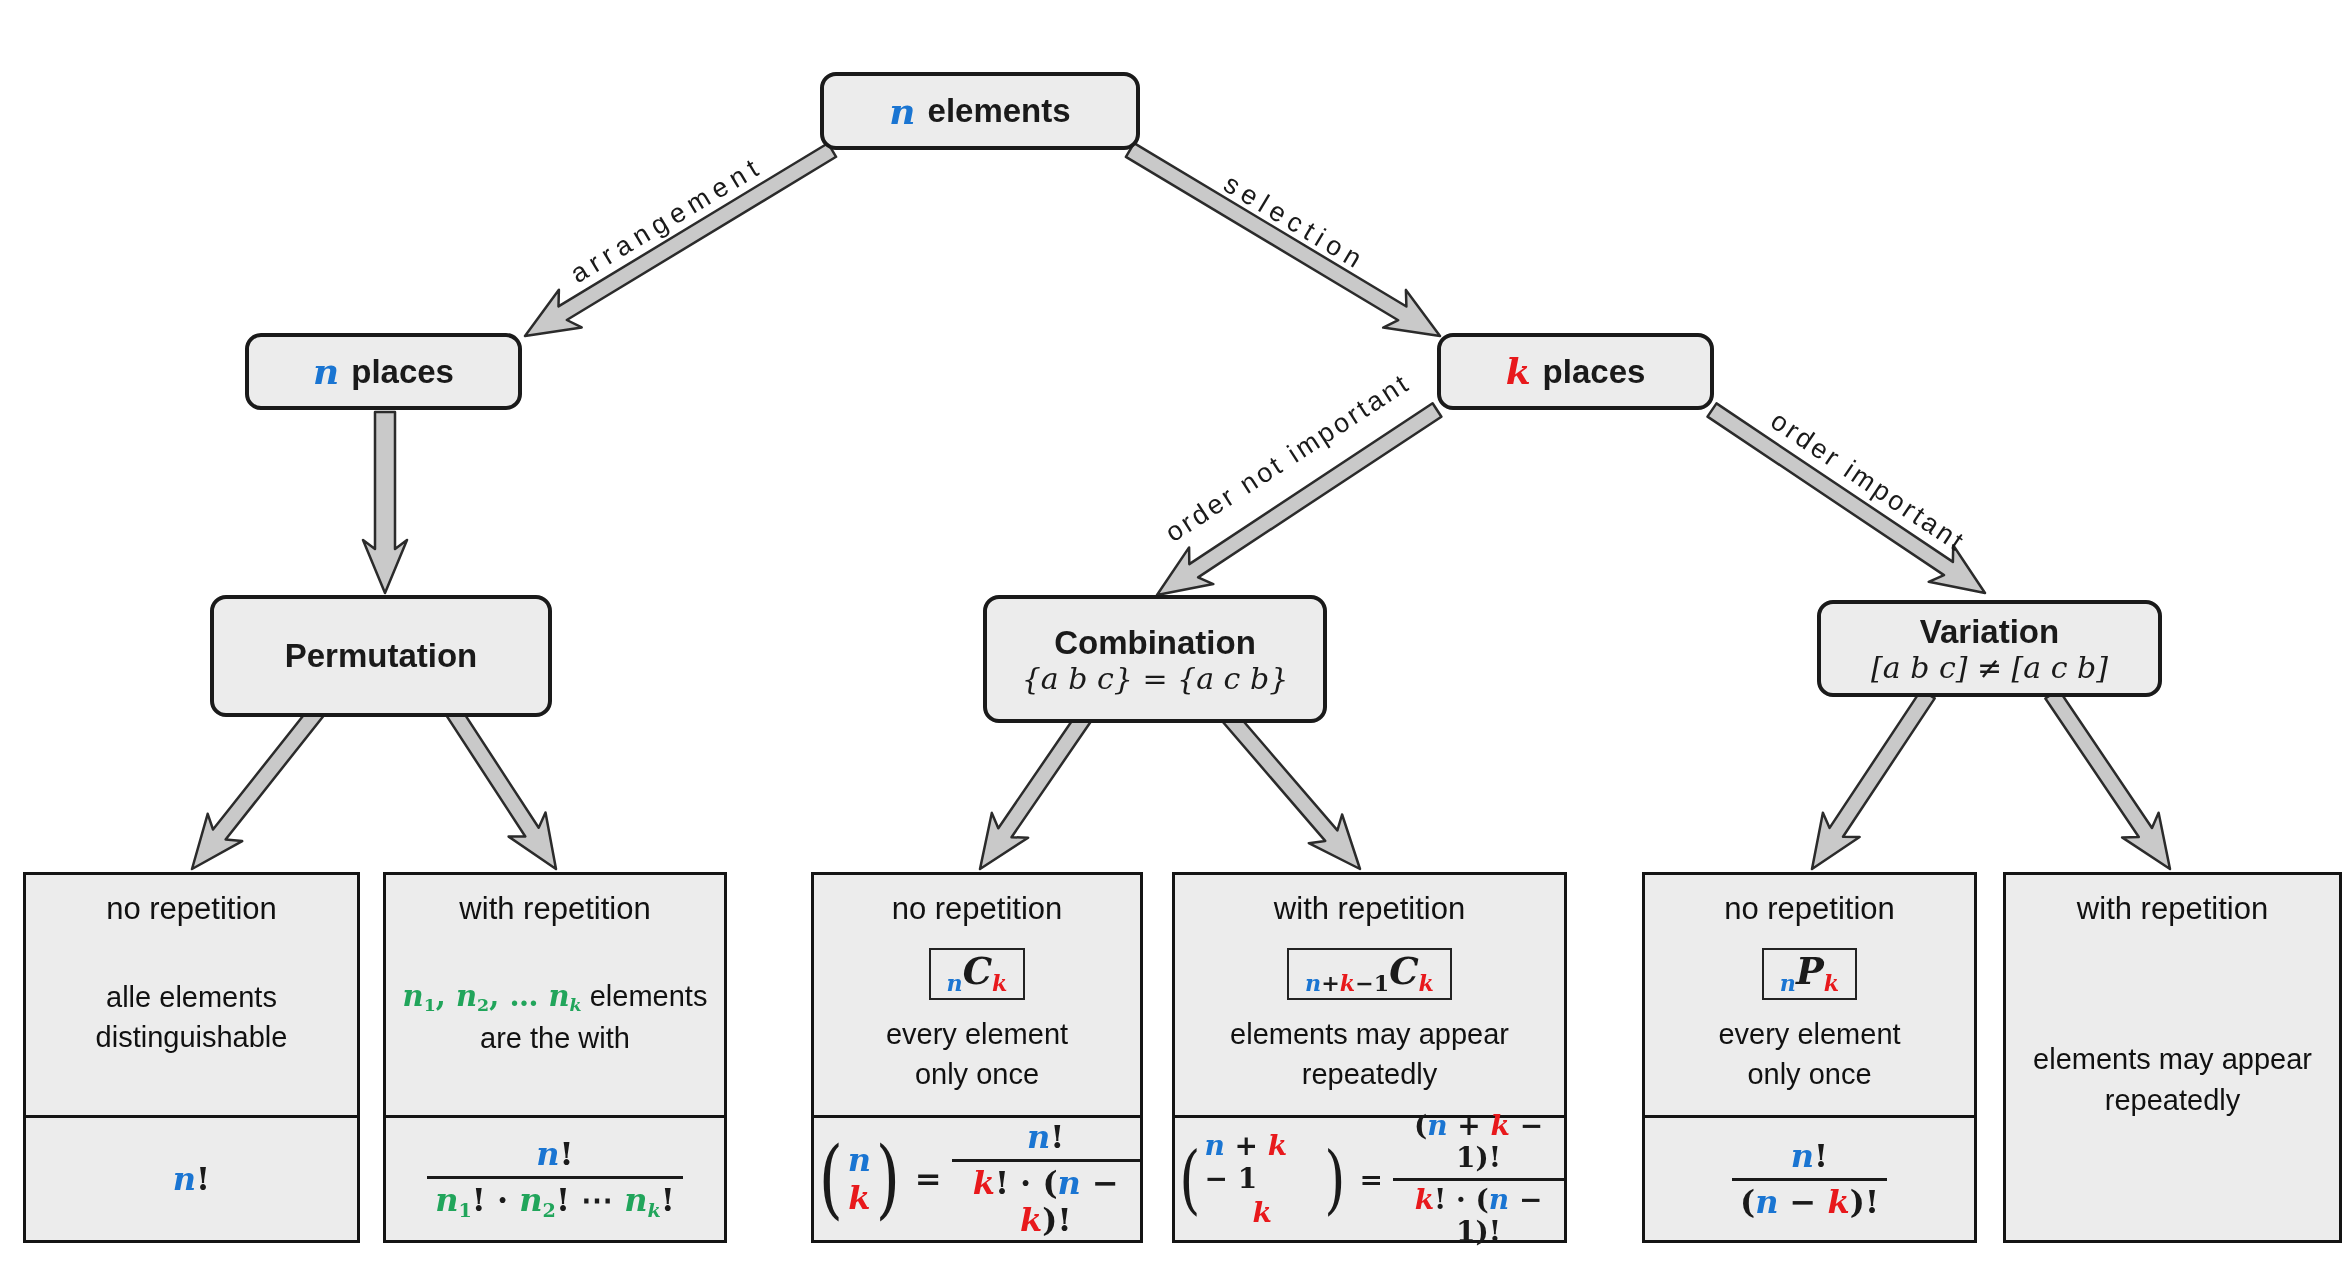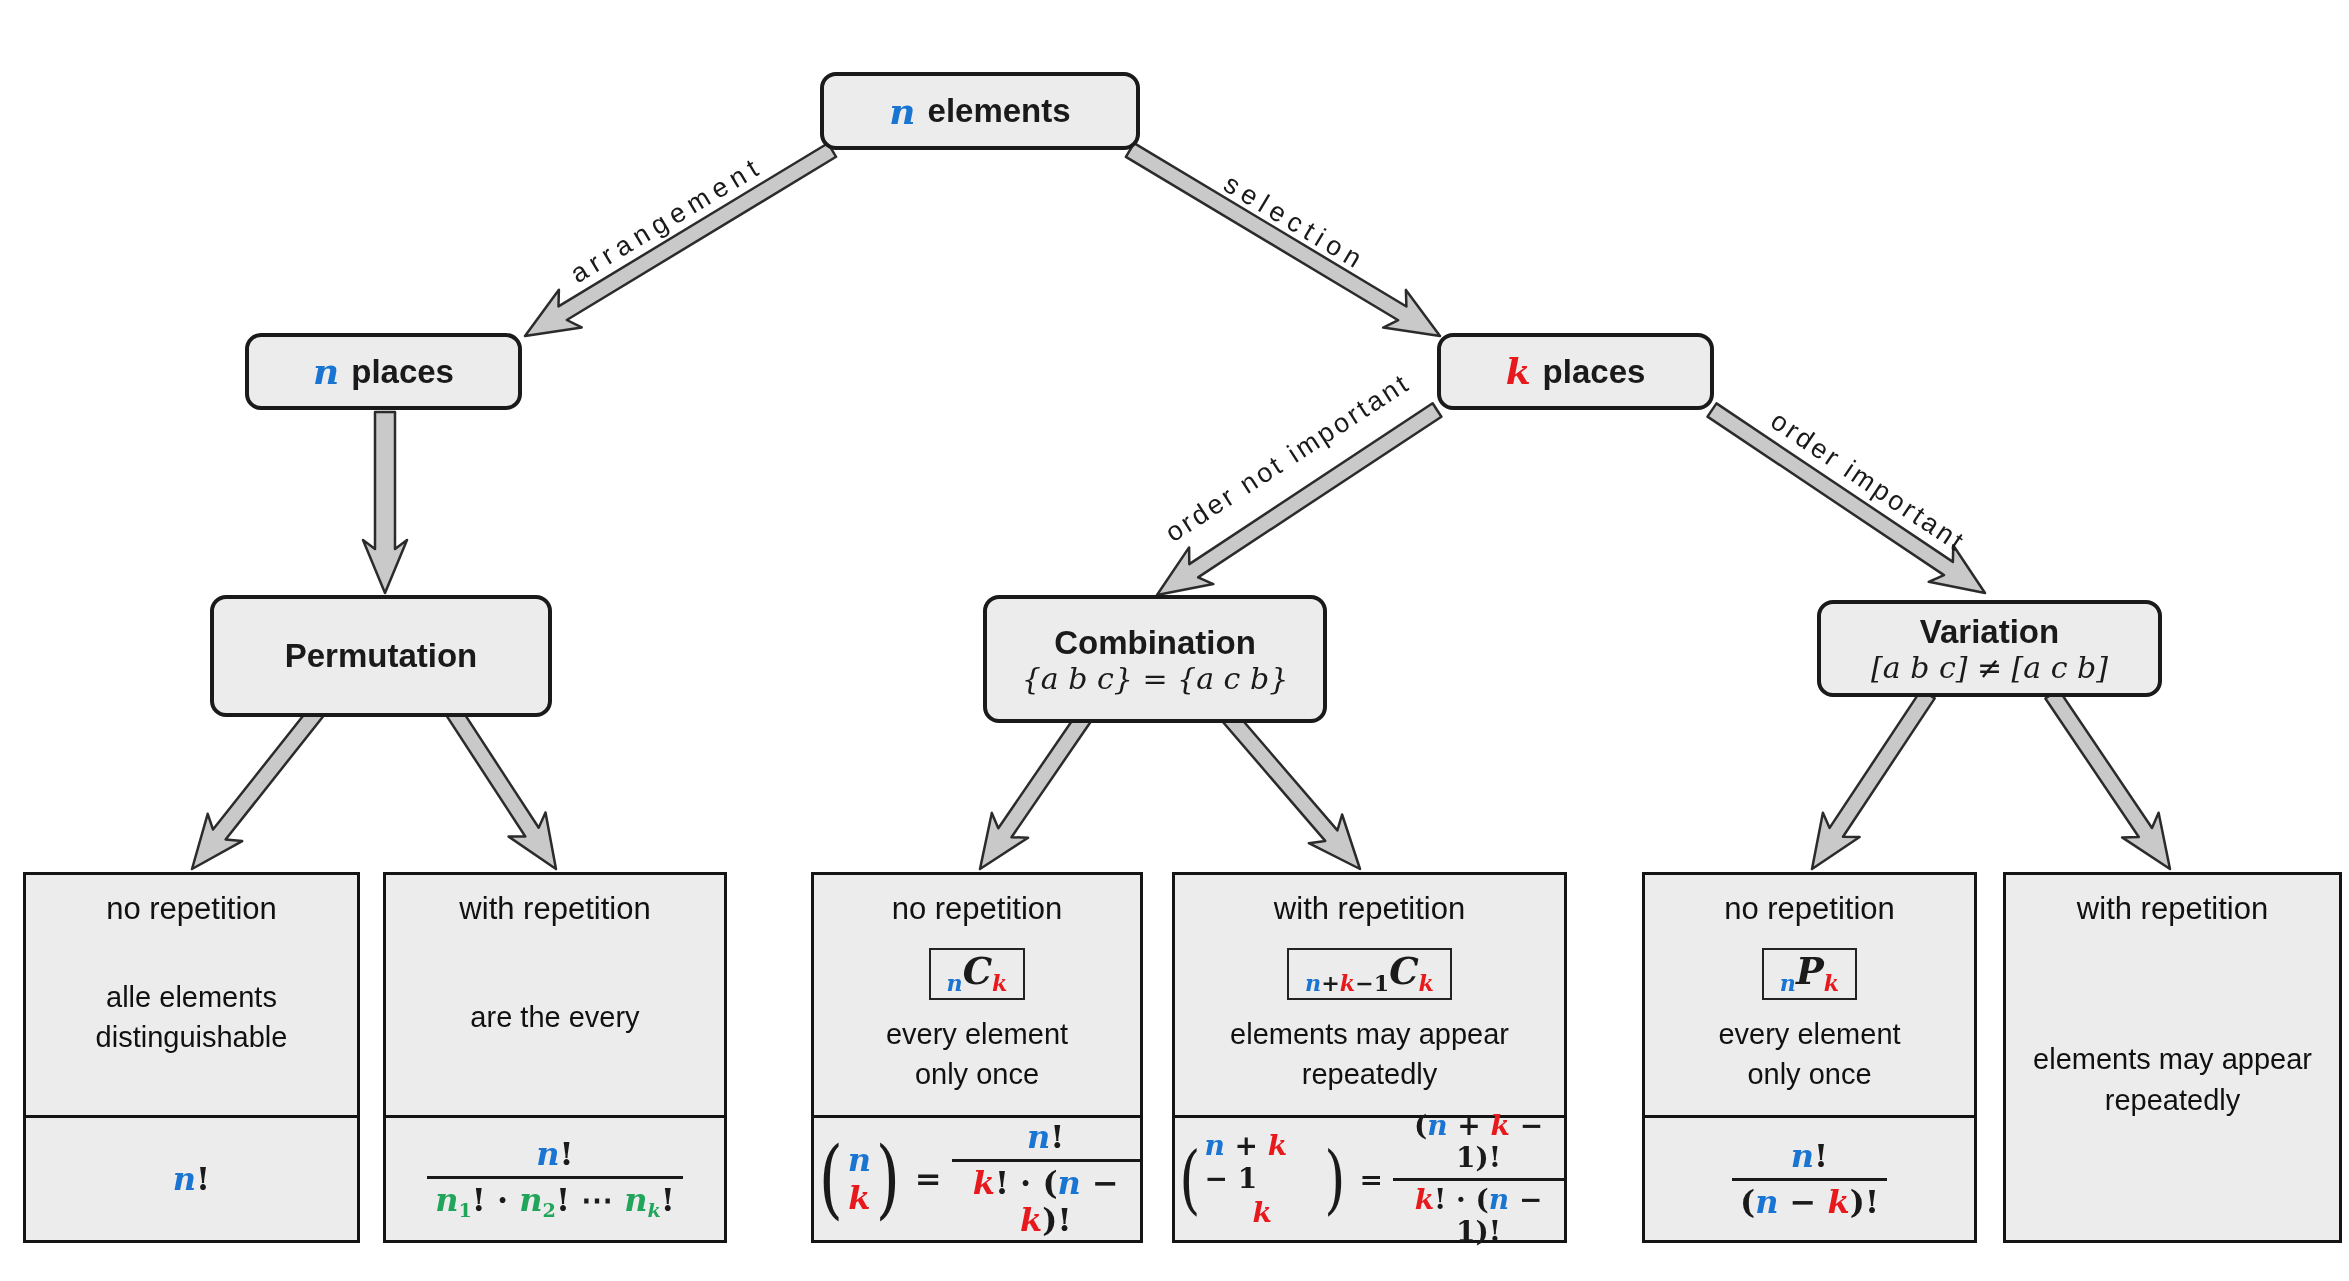--- a/index.html
+++ b/index.html
@@ -111,21 +111,25 @@
     </div>
     <div class="leaf-formula">
       <span><span class="mt cb">n</span><span class="mt mu">!</span></span>
     </div>
   </div>
 
   <div class="leaf" style="left:383px;width:344px;">
     <div class="leaf-top">
       <div class="leaf-heading">with repetition</div>
       <div class="leaf-desc">
-        <div>are the every</div>
+        <div>
+          <span><span class="mt cg">n</span><span class="mt cg msub mu">1</span><span class="mt cg mu">, </span><span class="mt cg">n</span><span class="mt cg msub mu">2</span><span class="mt cg mu">, … </span><span class="mt cg">n</span><span class="mt cg msub">k</span></span>
+          <span>elements</span>
+        </div>
+        <div>are the with</div>
       </div>
     </div>
     <div class="leaf-formula">
       <span class="frac">
         <span class="num"><span class="mt cb">n</span><span class="mt mu">!</span></span>
         <span class="den"><span class="mt cg">n</span><span class="mt cg msub mu">1</span><span class="mt mu">!</span><span class="mt mu"> · </span><span class="mt cg">n</span><span class="mt cg msub mu">2</span><span class="mt mu">!</span><span class="mt mu"> ⋯ </span><span class="mt cg">n</span><span class="mt cg msub">k</span><span class="mt mu">!</span></span>
       </span>
     </div>
   </div>
 

